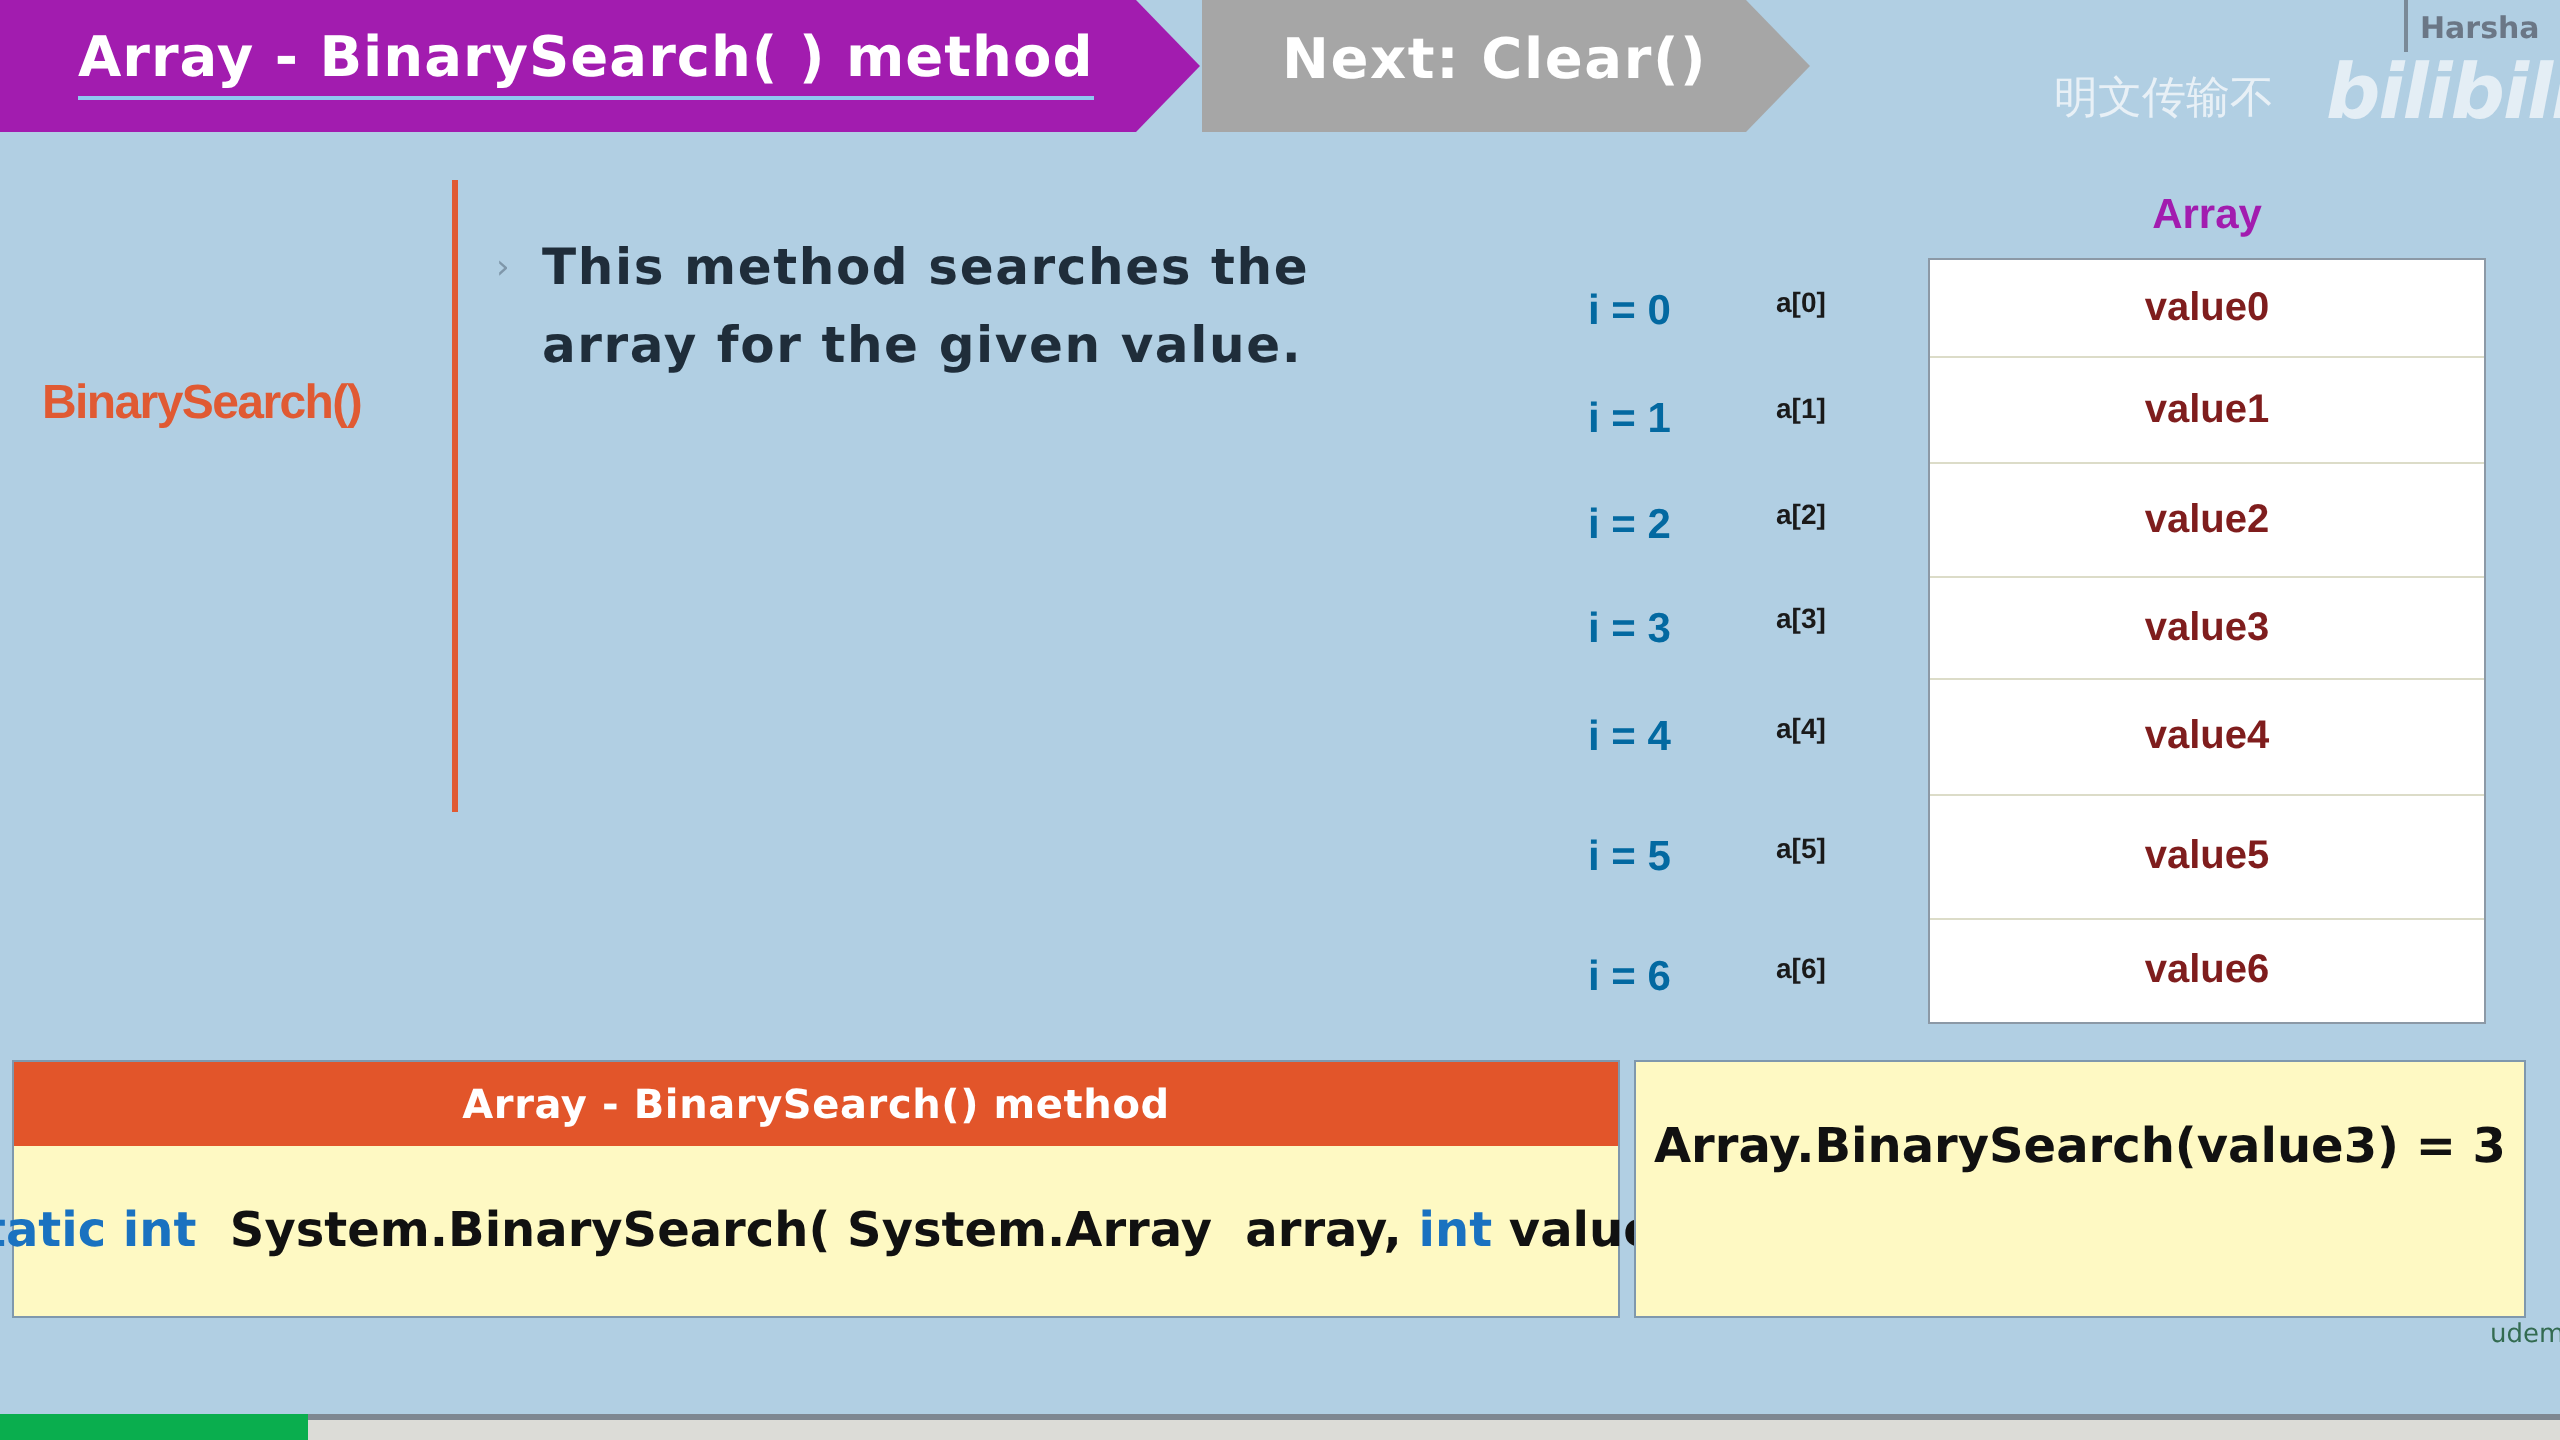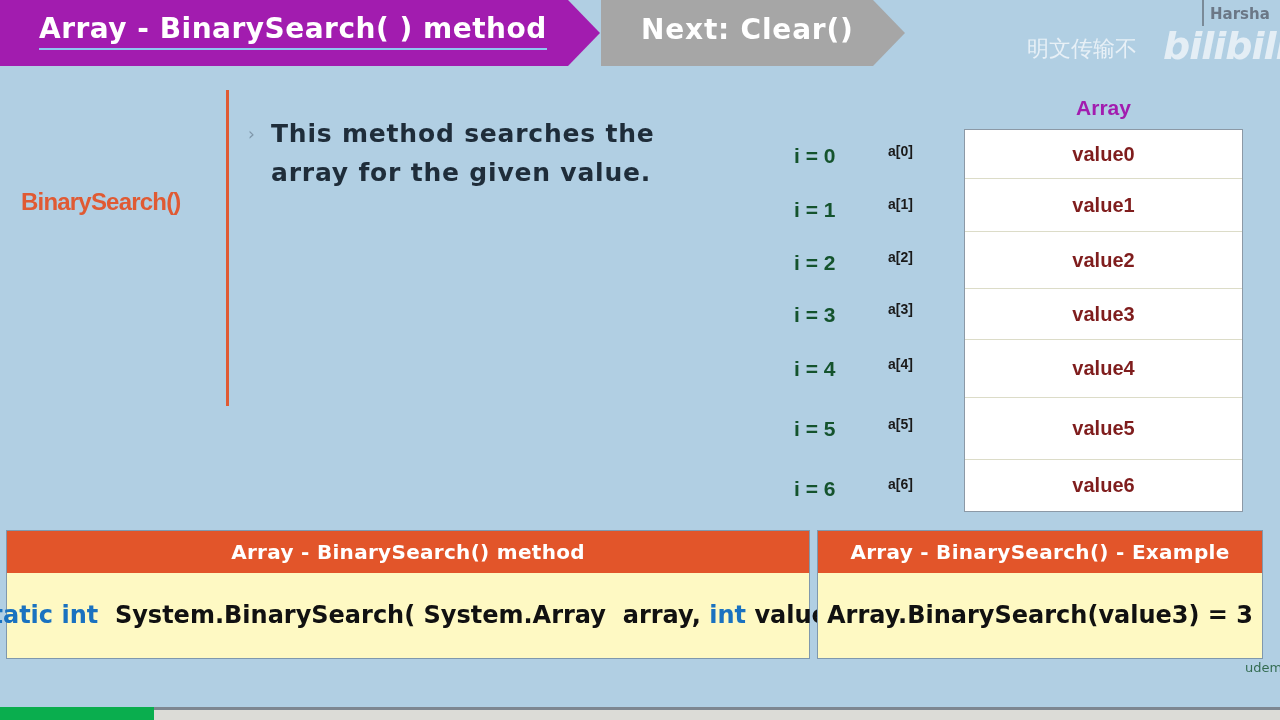--- a/index.html
+++ b/index.html
@@ -31,21 +31,21 @@
 
   .array-title { position: absolute; left: 964px; top: 96px; width: 279px; text-align: center;
     font-family: "Liberation Sans", sans-serif; font-weight: bold; font-size: 21px; color: #a21caf; }
   .array-box { position: absolute; left: 964px; top: 129px; width: 279px; height: 383px; background: #fff;
     border: 1px solid #8c99a6; }
   .cell { position: absolute; left: 0; width: 277px; text-align: center; font-family: "Liberation Sans", sans-serif;
     font-weight: bold; font-size: 20px; color: #7f1d1d; border-bottom: 1px solid #dcdcc8; display: flex;
     align-items: center; justify-content: center; }
   .cell:last-child { border-bottom: none; }
   .idx { position: absolute; left: 794px; font-family: "Liberation Sans", sans-serif; font-weight: bold;
-    font-size: 21px; color: #14532d; }
+    font-size: 21px; color: #0369a1; }
   .acc { position: absolute; left: 888px; font-family: "Liberation Sans", sans-serif; font-weight: bold;
     font-size: 14px; color: #1a1a1a; }
 
   .panel { position: absolute; background: #fef9c3; border: 1px solid #7f98ad; }
   .panel-header { height: 42px; background: #e2552a; color: #fff; font-weight: bold; font-size: 20px;
     text-align: center; line-height: 42px; letter-spacing: 0.3px; }
   .panel-body { display: flex; align-items: center; justify-content: center; height: 84px; font-weight: bold;
     font-size: 24px; color: #111; white-space: pre; }
   .kw { color: #1a72c0; }
 
@@ -101,19 +101,18 @@
   <div class="cell" style="top:268px;height:62px">value5</div>
   <div class="cell" style="top:330px;height:51px;border-bottom:none">value6</div>
 </div>
 
 <div class="panel" style="left:6px;top:530px;width:804px;height:129px">
   <div class="panel-header">Array - BinarySearch() method</div>
   <div class="panel-body"><span class="kw">static int</span><span>  System.BinarySearch( System.Array  array, </span><span class="kw">int</span><span> value)</span></div>
 </div>
 
 <div class="panel" style="left:817px;top:530px;width:446px;height:129px">
-  <div class="panel-header">Array - BinarySearch() - Example</div>
   <div class="panel-body">Array.BinarySearch(value3) = 3</div>
 </div>
 
 <div class="corner-logo">udemy</div>
 <div class="progress-track"></div>
 <div class="progress-fill"></div>
 
 </body></html>

